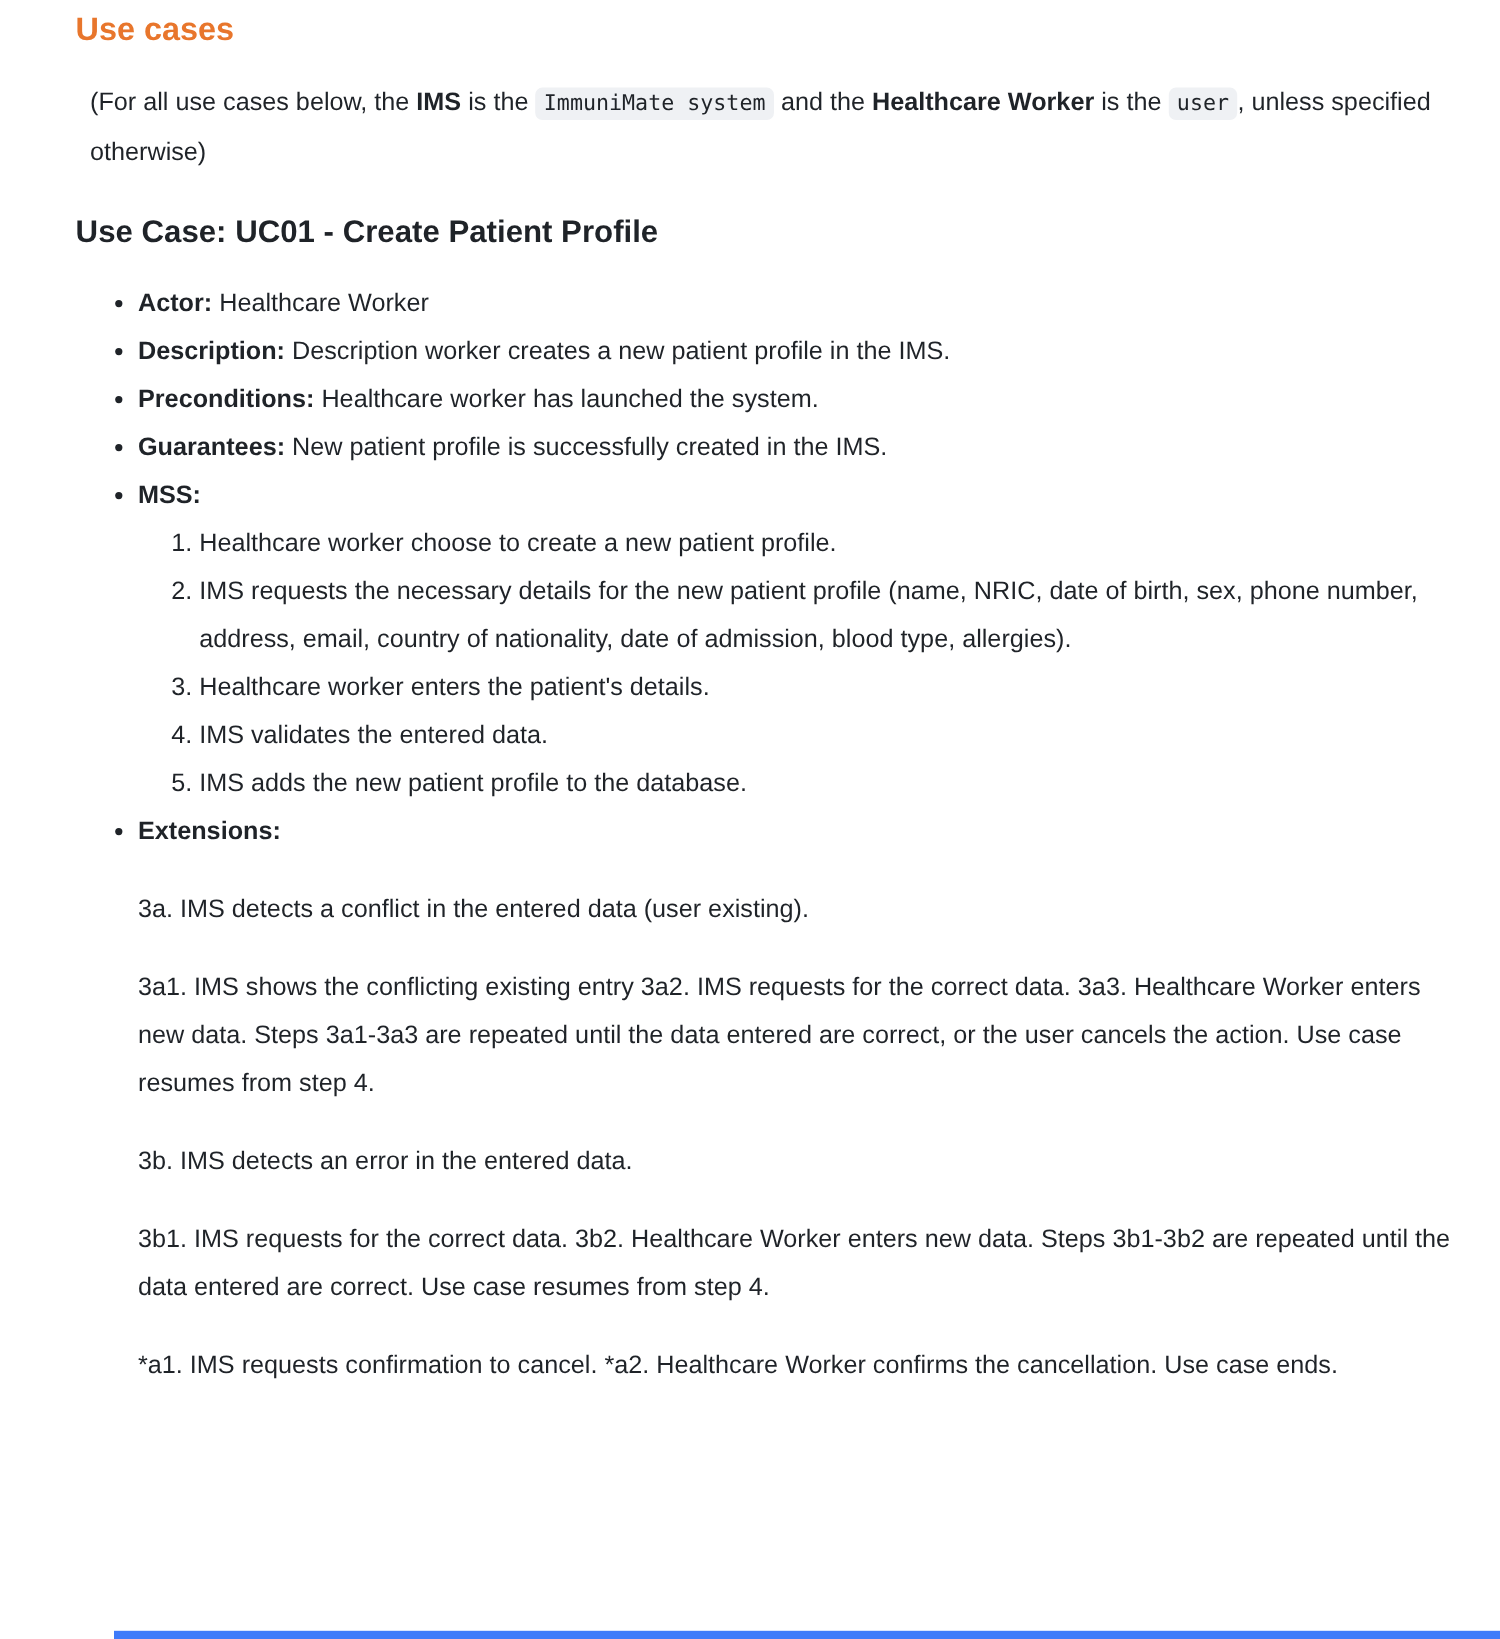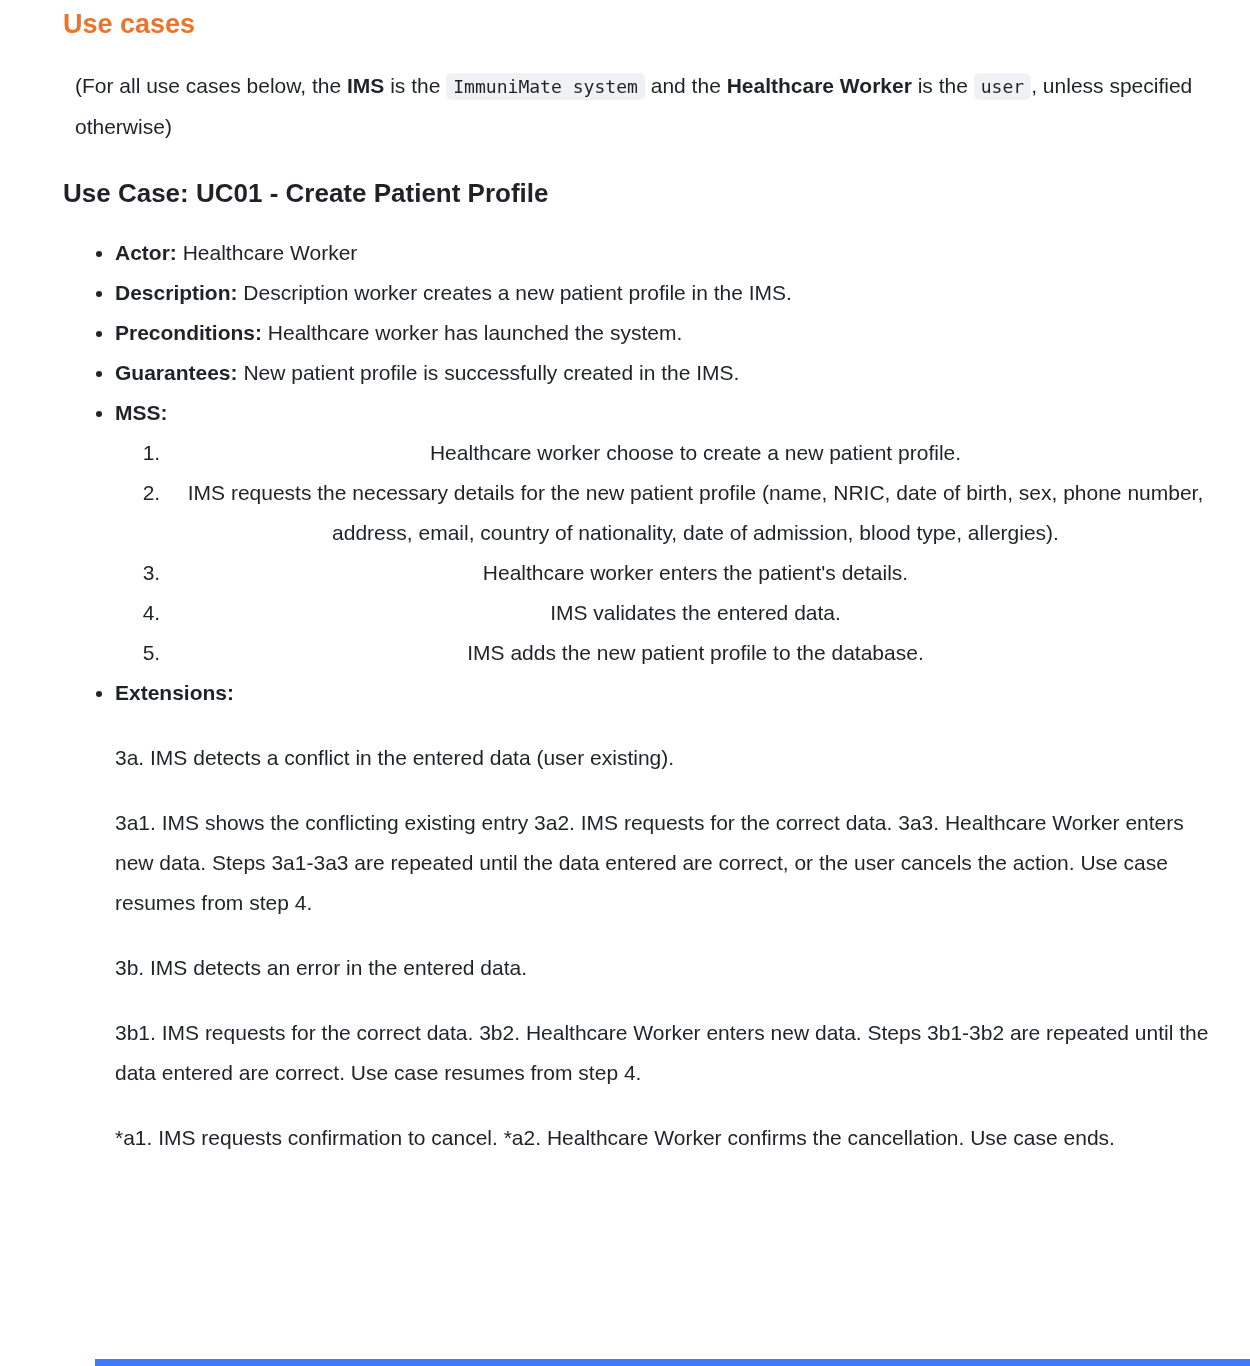--- a/index.html
+++ b/index.html
@@ -55,21 +55,20 @@
     padding: 0;
   }
   ol.mss-steps {
     margin: 0;
     padding-left: 51px;
     list-style-type: decimal;
   }
   ol.mss-steps > li {
     margin: 0;
     padding-left: 0;
-    text-align: center;
   }
   .ext-para {
     margin: 25px 0 0 0;
   }
   .bottom-bar {
     position: absolute;
     left: 95px;
     right: 0;
     bottom: 0;
     height: 7px;

